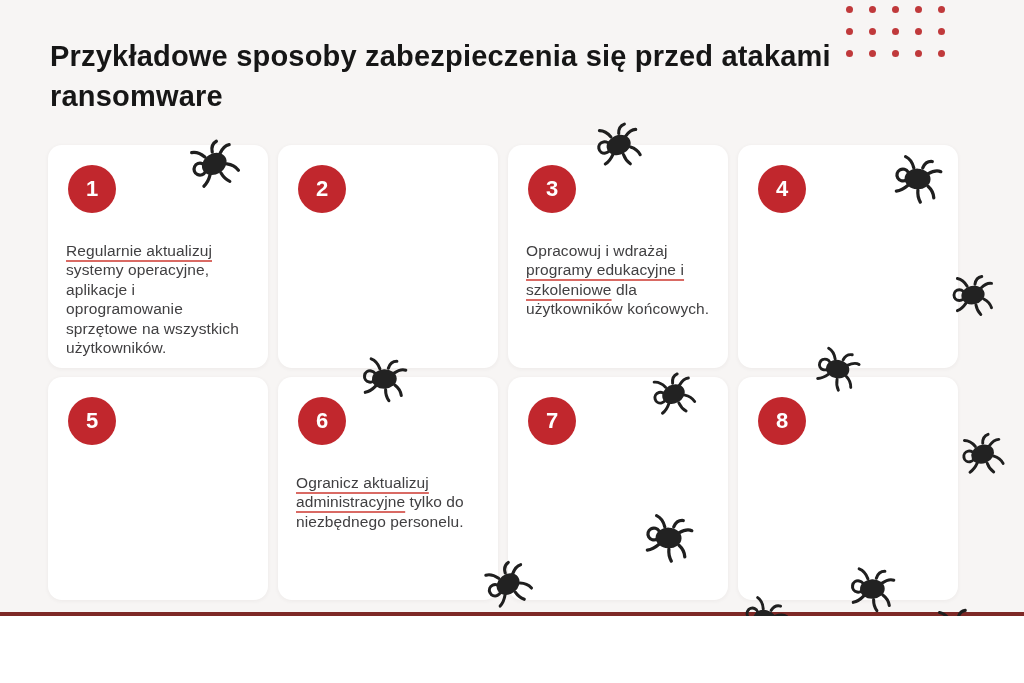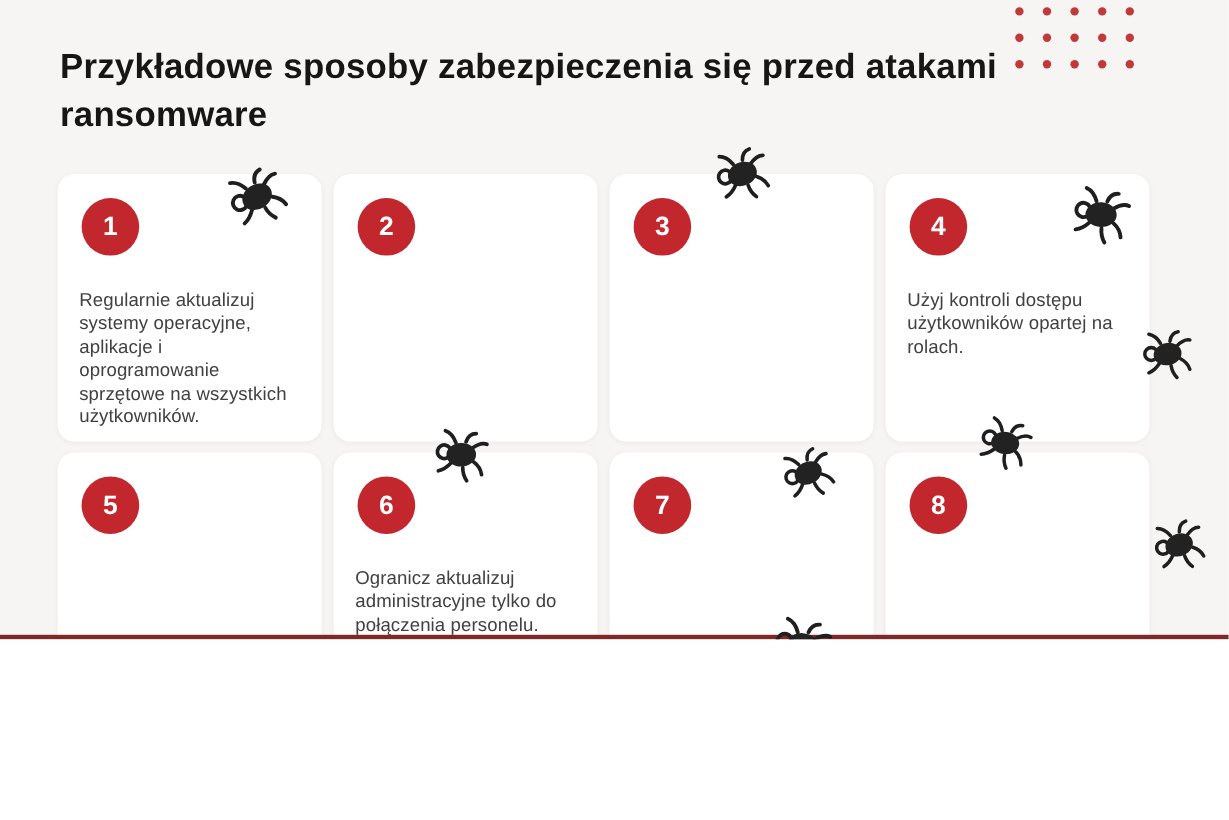--- a/index.html
+++ b/index.html
@@ -1,18 +1,18 @@
 <!DOCTYPE html>
 <html style="--bg: #f7f5f4; --title: #161616; --text: #414042; --accent: #c1272d; --underline: #d96a64; --dot: #c0393b; --logoDark: #3c3c3e; --bar: #7e2926;"><head>
 <meta charset="utf-8">
 <style>
   html,body{margin:0;padding:0;}
   .canvas{
     position:relative;
-    width:1024px;height:533px;
+    width:1024px;height:616px;
     background:var(--bg,#f7f5f4);
     font-family:"Liberation Sans", sans-serif;
     overflow:hidden;
   }
   .title{
     position:absolute;left:50px;top:36px;
     width:800px;margin:0;
     font-size:29px;line-height:1.38;font-weight:800;
     color:var(--title,#161616);
     letter-spacing:0.2px;
@@ -46,20 +46,21 @@
     display:flex;align-items:center;justify-content:center;
     margin:2px 0 28px 2px;
   }
   .card-text{
     margin:0;
     font-size:15.5px;line-height:1.25;
     color:var(--text,#414042);
     letter-spacing:0.1px;
   }
   .card-text .u{
+    text-decoration:underline;
     text-decoration-color:var(--underline,#d96a64);
     text-decoration-thickness:2px;
     text-underline-offset:4px;
   }
   
   .logo{
     position:absolute;left:50px;top:630px;
     font-size:30px;font-weight:700;letter-spacing:0.5px;
   }
   .logo-dark{color:var(--logoDark,#3c3c3e);}
@@ -102,34 +103,34 @@
     <div class="badge">1</div>
     <p class="card-text"><span class="u">Regularnie aktualizuj</span><span> systemy operacyjne, aplikacje i oprogramowanie sprzętowe na wszystkich użytkowników.</span></p>
   </div>
 
   <div class="card">
     <div class="badge">2</div>
   </div>
 
   <div class="card">
     <div class="badge">3</div>
+    <p class="card-text"><span>Opracowuj i wdrażaj </span><span class="u">programy edukacyjne i szkoleniowe</span><span> dla użytkowników końcowych.</span></p>
   </div>
 
   <div class="card">
     <div class="badge">4</div>
-    <p class="card-text"><span>Użyj </span><span class="u">kontroli dostępu użytkowników</span><span> opartej na rolach.</span></p>
   </div>
 
   <div class="card">
     <div class="badge">5</div>
   </div>
 
   <div class="card">
     <div class="badge">6</div>
-    <p class="card-text"><span class="u">Ogranicz aktualizuj administracyjne</span><span> tylko do połączenia personelu.</span></p>
+    <p class="card-text"><span class="u">Ogranicz aktualizuj administracyjne</span><span> tylko do niezbędnego personelu.</span></p>
   </div>
 
   <div class="card">
     <div class="badge">7</div>
   </div>
 
   <div class="card">
     <div class="badge">8</div>
   </div>
 </div>

